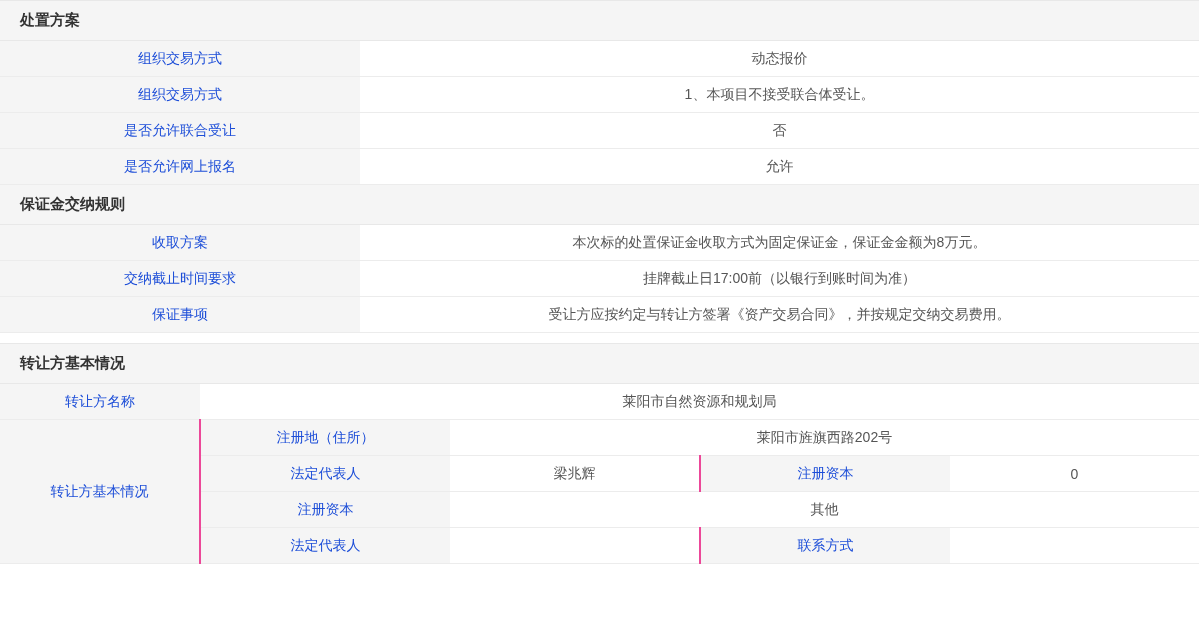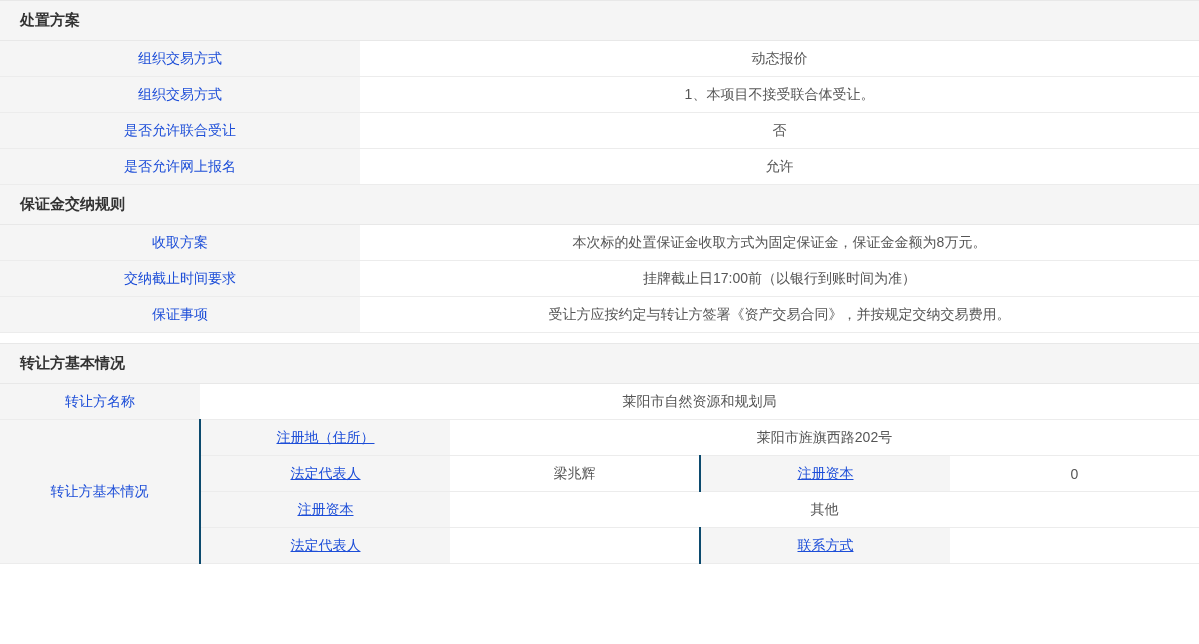--- a/index.html
+++ b/index.html
@@ -45,21 +45,21 @@
   }
   
   td.val {
     background: #ffffff;
     text-align: center;
     color: #555555;
     height: 35px;
     padding: 0 10px;
   }
   
-  td.sub { border-left: 2px solid #0c4a6e; text-decoration: underline; }
+  td.sub { border-left: 2px solid #ec4899; }
   td.group { vertical-align: middle; }
   .gap { height: 10px; background: #ffffff; }
 </style>
 </head>
 <body>
 
 <div class="page">
 
   <table class="tbl">
     <colgroup>

